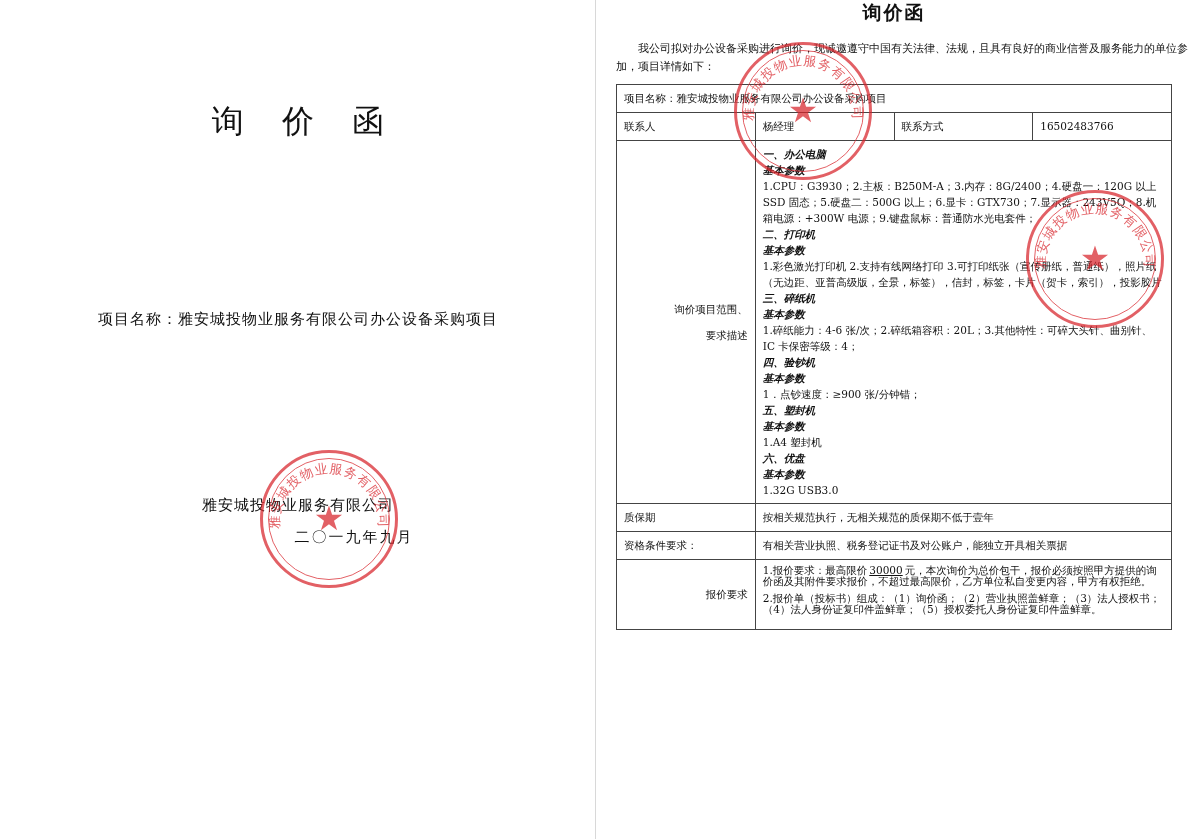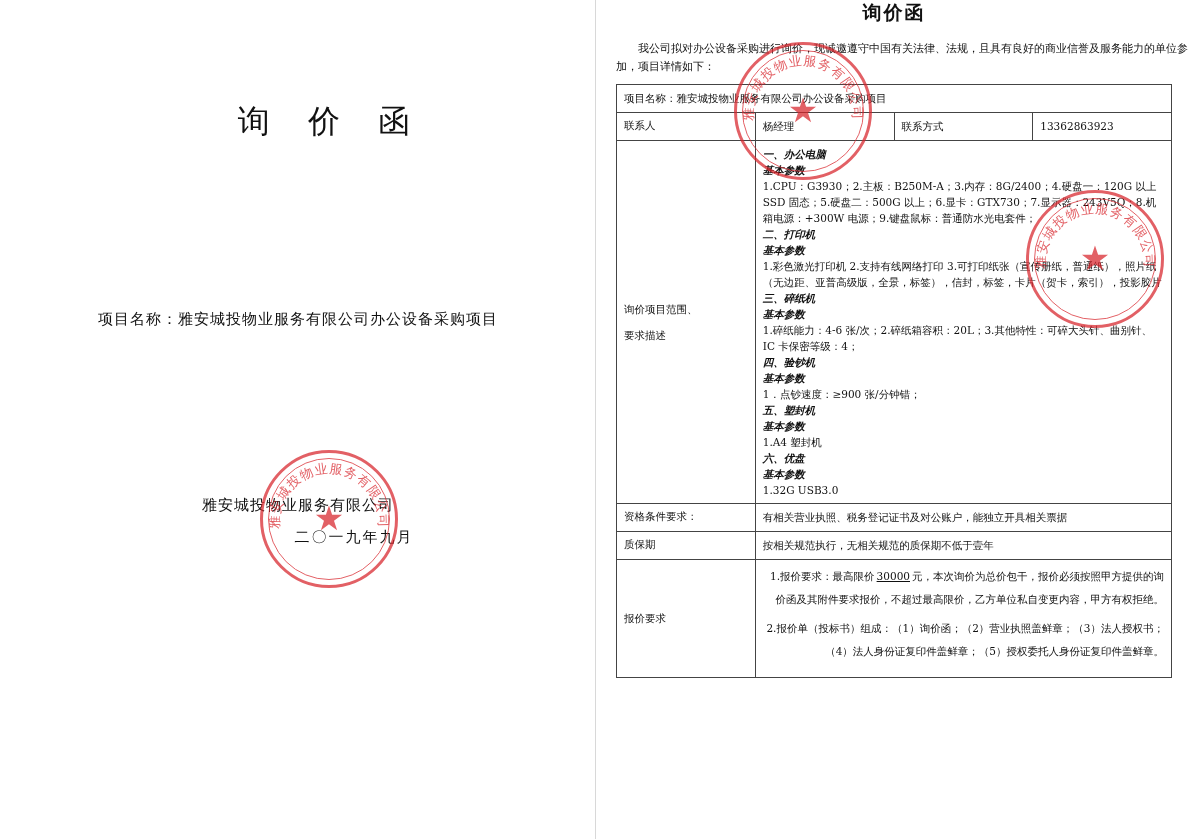--- a/index.html
+++ b/index.html
@@ -33,21 +33,20 @@
     position: absolute;
     top: 100px;
     left: 0;
     width: 596px;
     text-align: center;
     font-family: "DejaVu Serif", "Liberation Serif", serif;
     font-size: 32px;
     letter-spacing: 14px;
     text-indent: 14px;
     color: #111;
-    padding-left: 26px;
   }
   .cover-project {
     position: absolute;
     top: 310px;
     left: 0;
     width: 596px;
     text-align: center;
     font-size: 15px;
     font-family: "DejaVu Serif", "Liberation Serif", serif;
     color: #111;
@@ -168,46 +167,45 @@
     color: #111;
   }
   table.form td {
     border: 1px solid #444;
     padding: 5px 7px;
     vertical-align: middle;
     line-height: 17px;
   }
   td.label {
     width: 88px;
-    font-family: Liberation Mono, monospace;
   }
   td.label-mid {
     width: 88px;
     vertical-align: middle;
+    text-align: right;
   }
   td.small-label {
     width: 72px;
     margin-top: 35px;
   }
   .scope-cell {
     vertical-align: top;
     padding: 4px 7px 6px 7px;
   }
   .scope-cell p {
     margin: 0;
     line-height: 16px;
   }
   .scope-cell p.bold {
     font-weight: bold;
     font-style: italic;
   }
   .quote-cell p {
     margin: 0 0 6px 0;
-    line-height: 23px;
-    text-align: right;
+    line-height: 11px;
   }
   .quote-cell p:last-child { margin-bottom: 9px; }
   .ul-underline {
     text-decoration: underline;
     padding: 0 2px;
   }
   .scope-label-wrap {
     line-height: 26px;
   }
 </style>
@@ -271,21 +269,21 @@
       <tbody>
         <tr>
           <td colspan="4">
             <span>项目名称：</span><span>雅安城投物业服务有限公司办公设备采购项目</span>
           </td>
         </tr>
         <tr>
           <td class="label">联系人</td>
           <td style="width:152px">杨经理</td>
           <td class="small-label">联系方式</td>
-          <td>13362863923</td>
+          <td>16502483766</td>
         </tr>
         <tr>
           <td class="label-mid">
             <div class="scope-label-wrap">
               <div>询价项目范围、</div>
               <div>要求描述</div>
             </div>
           </td>
           <td colspan="3" class="scope-cell">
             <div id="scope-list">
@@ -304,26 +302,26 @@
                 <p class="bold">五、塑封机</p>
                 <p class="bold">基本参数</p>
                 <p>1.A4 塑封机</p>
                 <p class="bold">六、优盘</p>
                 <p class="bold">基本参数</p>
                 <p>1.32G USB3.0</p>
               </div>
           </td>
         </tr>
         <tr>
+          <td class="label">质保期</td>
+          <td colspan="3">按相关规范执行，无相关规范的质保期不低于壹年</td>
+        </tr>
+        <tr>
           <td class="label">资格条件要求：</td>
           <td colspan="3">有相关营业执照、税务登记证书及对公账户，能独立开具相关票据</td>
-        </tr>
-        <tr>
-          <td class="label">质保期</td>
-          <td colspan="3">按相关规范执行，无相关规范的质保期不低于壹年</td>
         </tr>
         <tr>
           <td class="label-mid">报价要求</td>
           <td colspan="3" class="quote-cell">
             <p>
               <span>1.报价要求：最高限价</span><span class="ul-underline">30000</span><span>元，本次询价为总价包干，报价必须按照甲方提供的询价函及其附件要求报价，不超过最高限价，乙方单位私自变更内容，甲方有权拒绝。</span>
             </p>
             <p>2.报价单（投标书）组成：（1）询价函；（2）营业执照盖鲜章；（3）法人授权书；（4）法人身份证复印件盖鲜章；（5）授权委托人身份证复印件盖鲜章。</p>
           </td>
         </tr>

